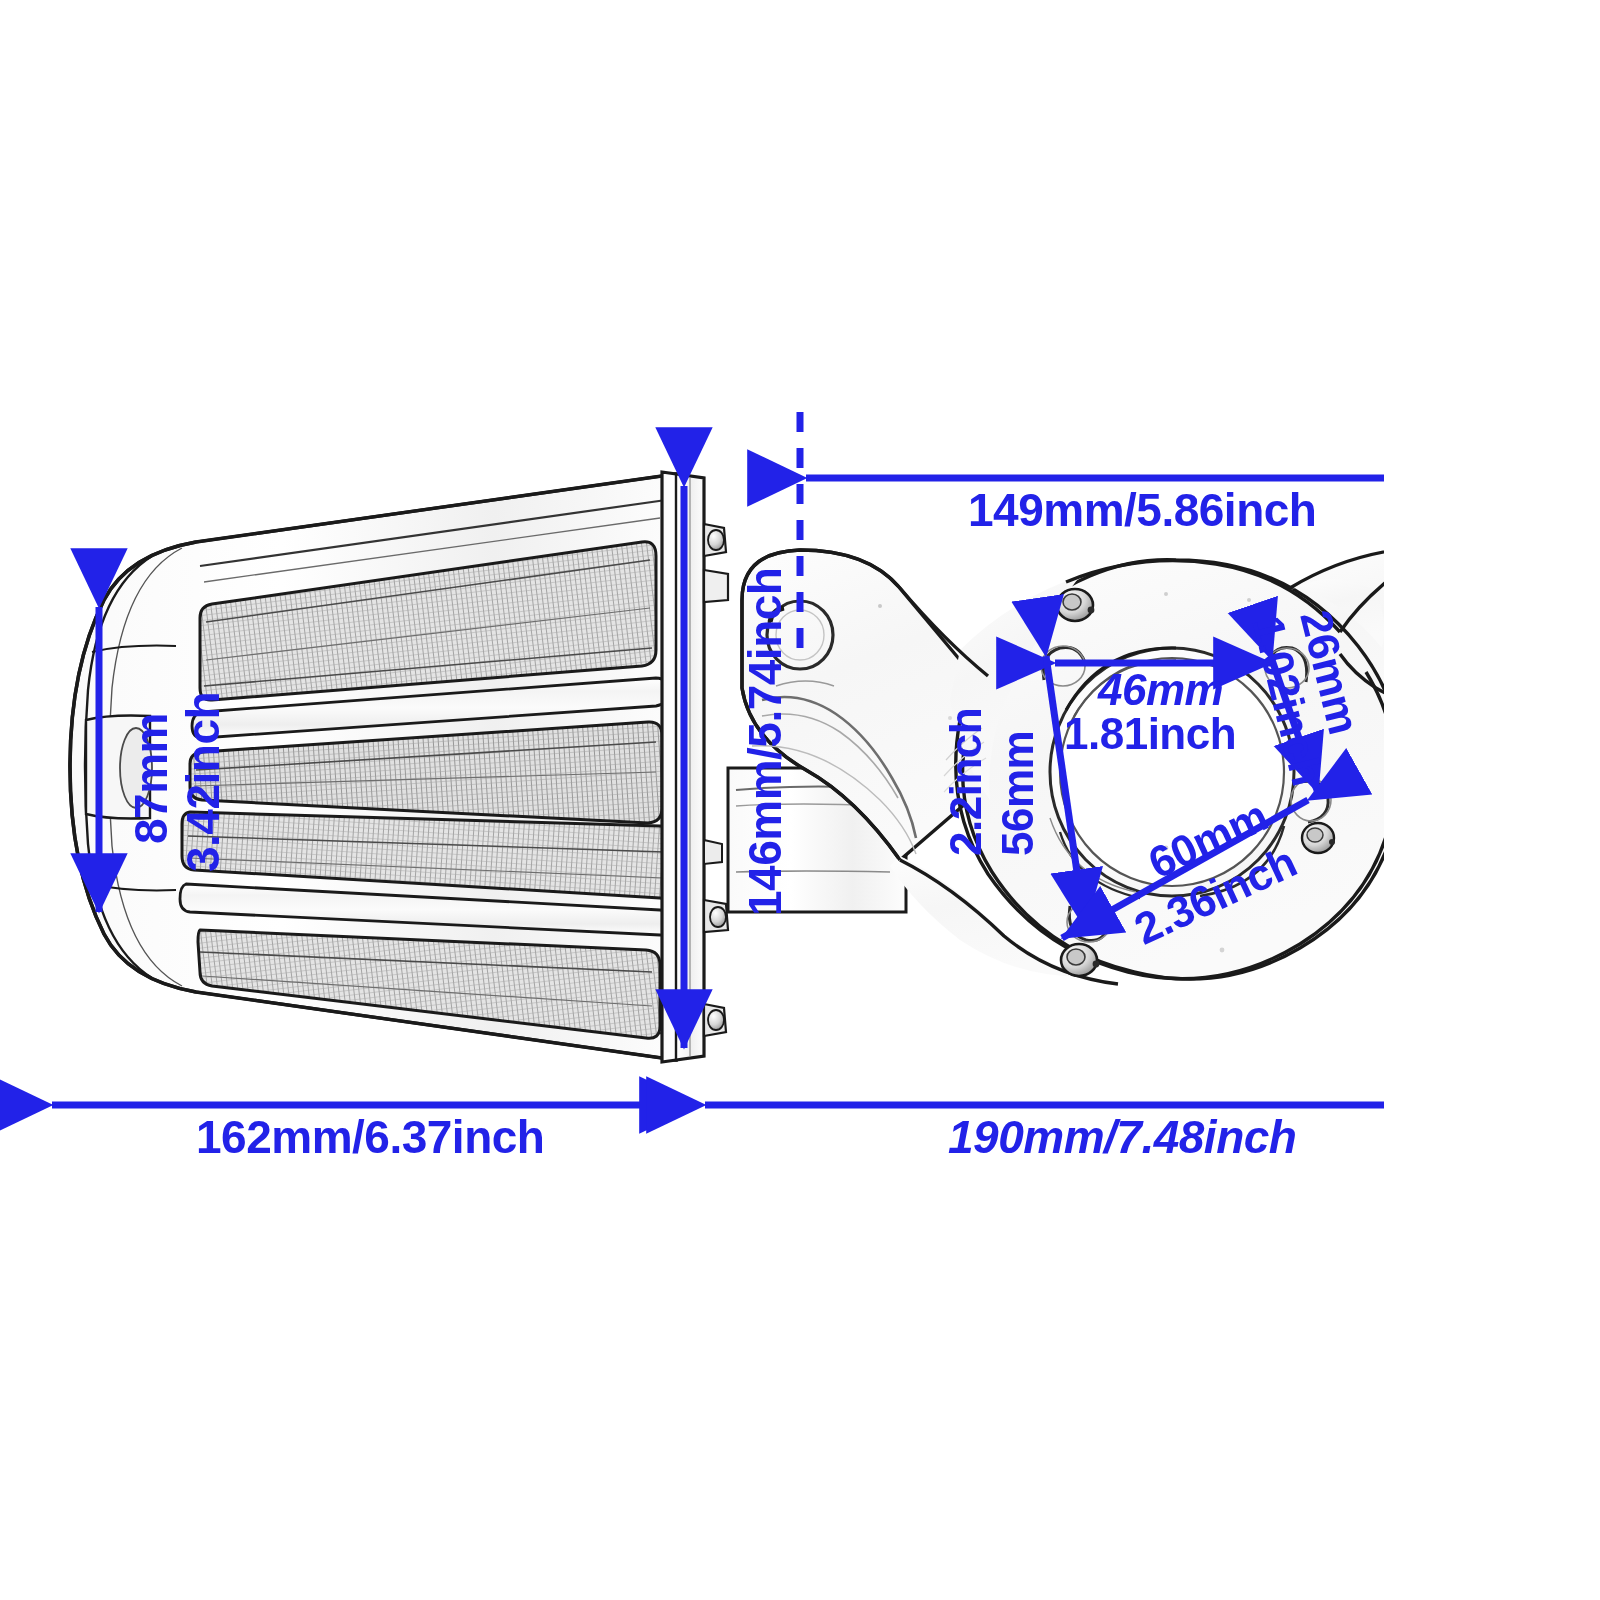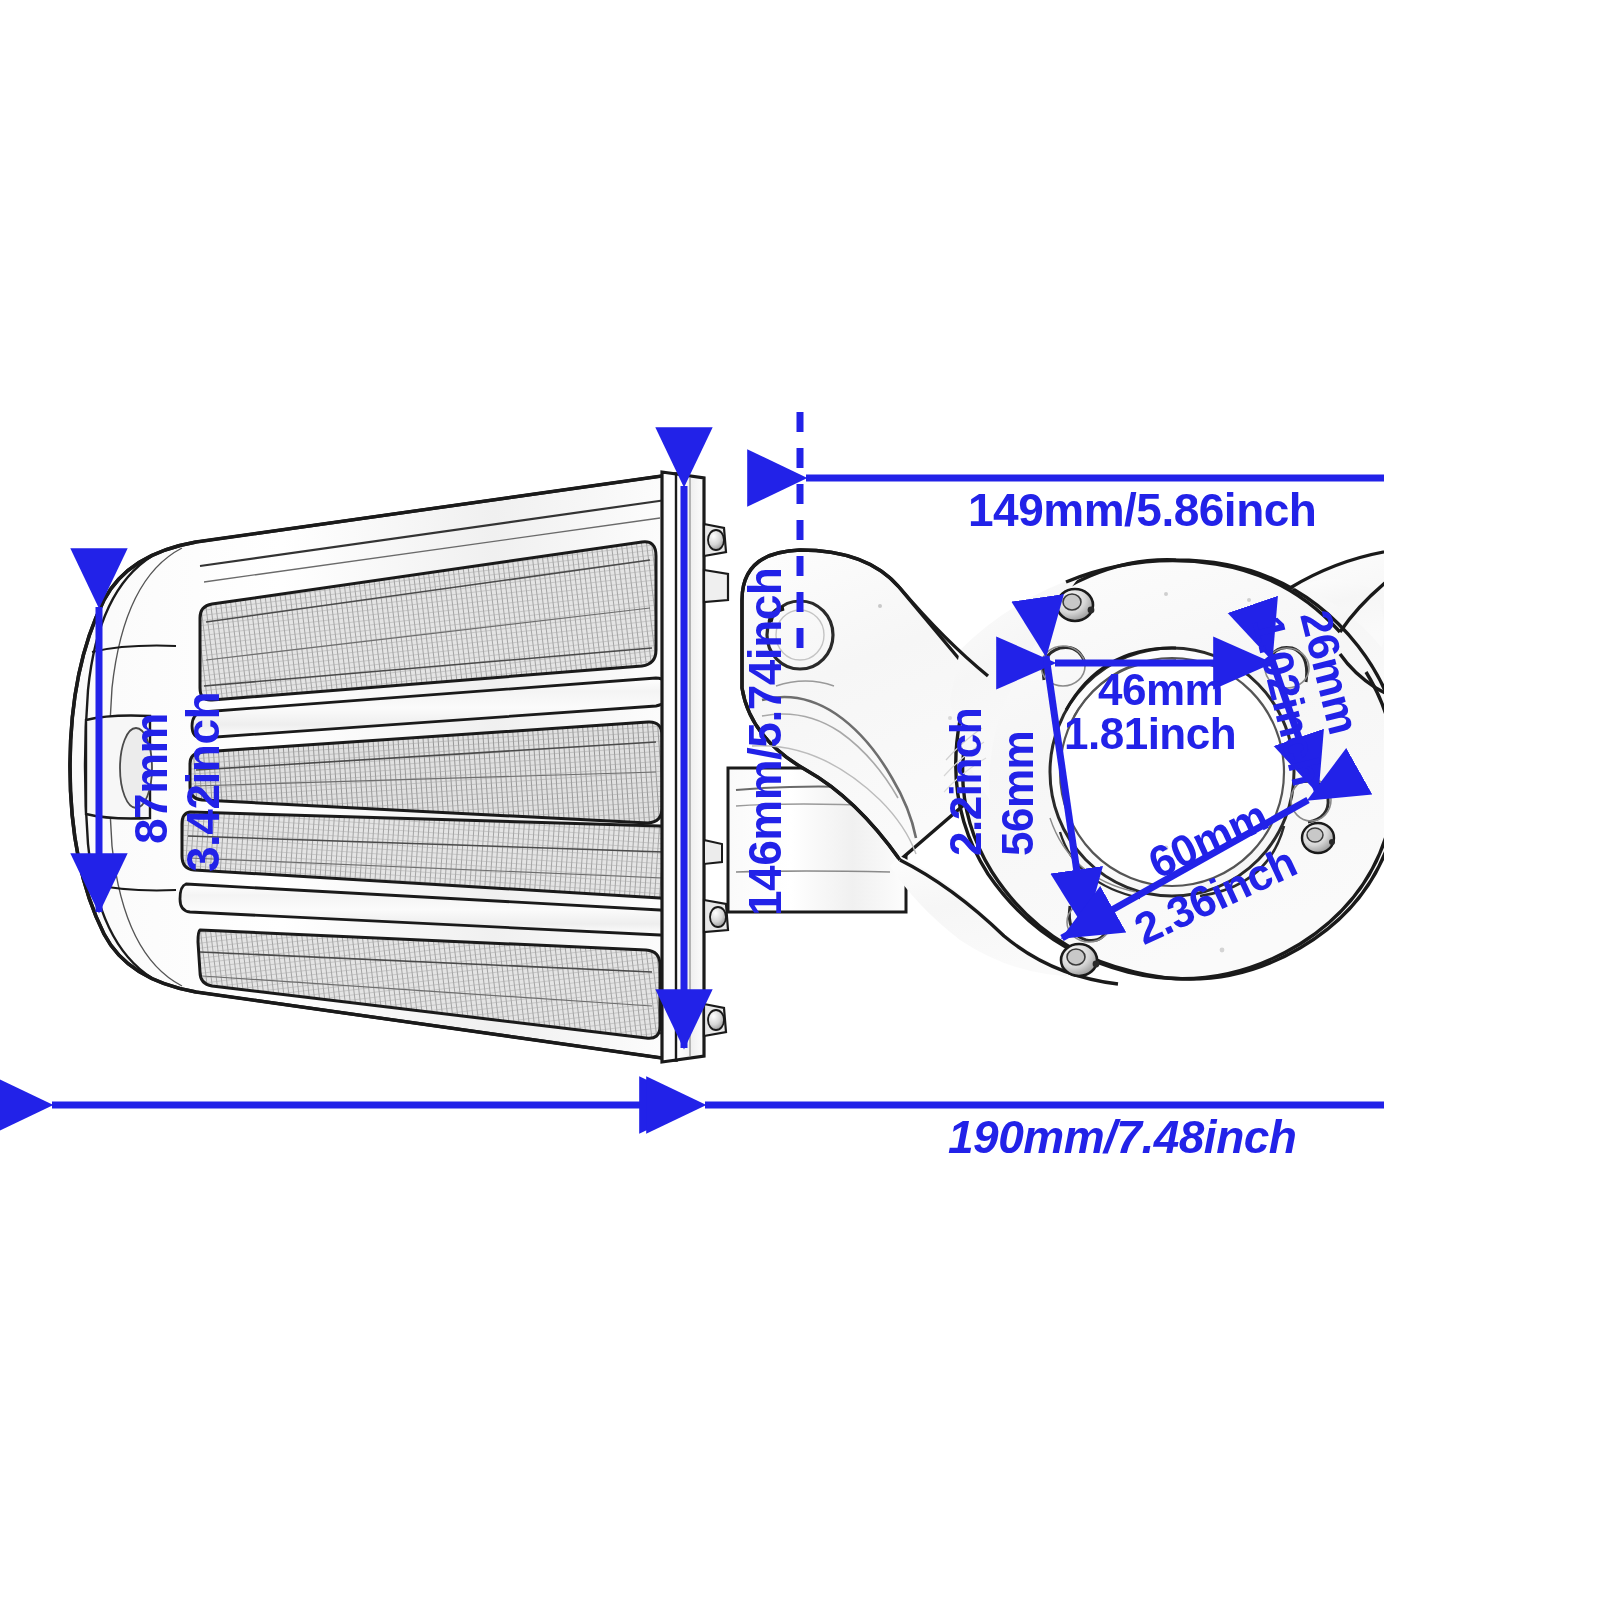--- a/index.html
+++ b/index.html
@@ -302,24 +302,25 @@
     </g>
   </svg>
 
   <div class="dim-label big" style="left:968px; top:487px;">149mm/5.86inch</div>
 
   <div class="dim-label big rot90" style="left:742px; top:916px; transform:rotate(-90deg);">146mm/5.74inch</div>
 
   <div class="dim-label big rot90" style="left:128px; top:844px; transform:rotate(-90deg);">87mm</div>
   <div class="dim-label big rot90" style="left:180px; top:872px; transform:rotate(-90deg);">3.42inch</div>
 
+  <div class="dim-label big" style="left:196px; top:1114px;">162mm/6.37inch</div>
 
   <div class="dim-label big" style="left:948px; top:1114px;font-style:italic;">190mm/7.48inch</div>
 
-  <div class="dim-label mid" style="left:1098px; top:668px;">46mm</div>
+  <div class="dim-label mid" style="left:1098px; top:668px;font-style:italic;">46mm</div>
   <div class="dim-label mid" style="left:1064px; top:712px;">1.81inch</div>
 
   <div class="dim-label mid rot90" style="left:996px; top:856px; transform:rotate(-90deg);">56mm</div>
   <div class="dim-label mid rot90" style="left:944px; top:856px; transform:rotate(-90deg);">2.2inch</div>
 
   <div class="dim-label mid" style="left:1336px; top:606px; transform:rotate(76deg); transform-origin:0 0;">26mm</div>
   <div class="dim-label mid" style="left:1288px; top:612px; transform:rotate(76deg); transform-origin:0 0;">1.02inch</div>
 
   <div class="dim-label mid" style="left:1142px; top:846px; transform:rotate(-25deg); transform-origin:0 0;">60mm</div>
   <div class="dim-label mid" style="left:1128px; top:912px; transform:rotate(-25deg); transform-origin:0 0;">2.36inch</div>

